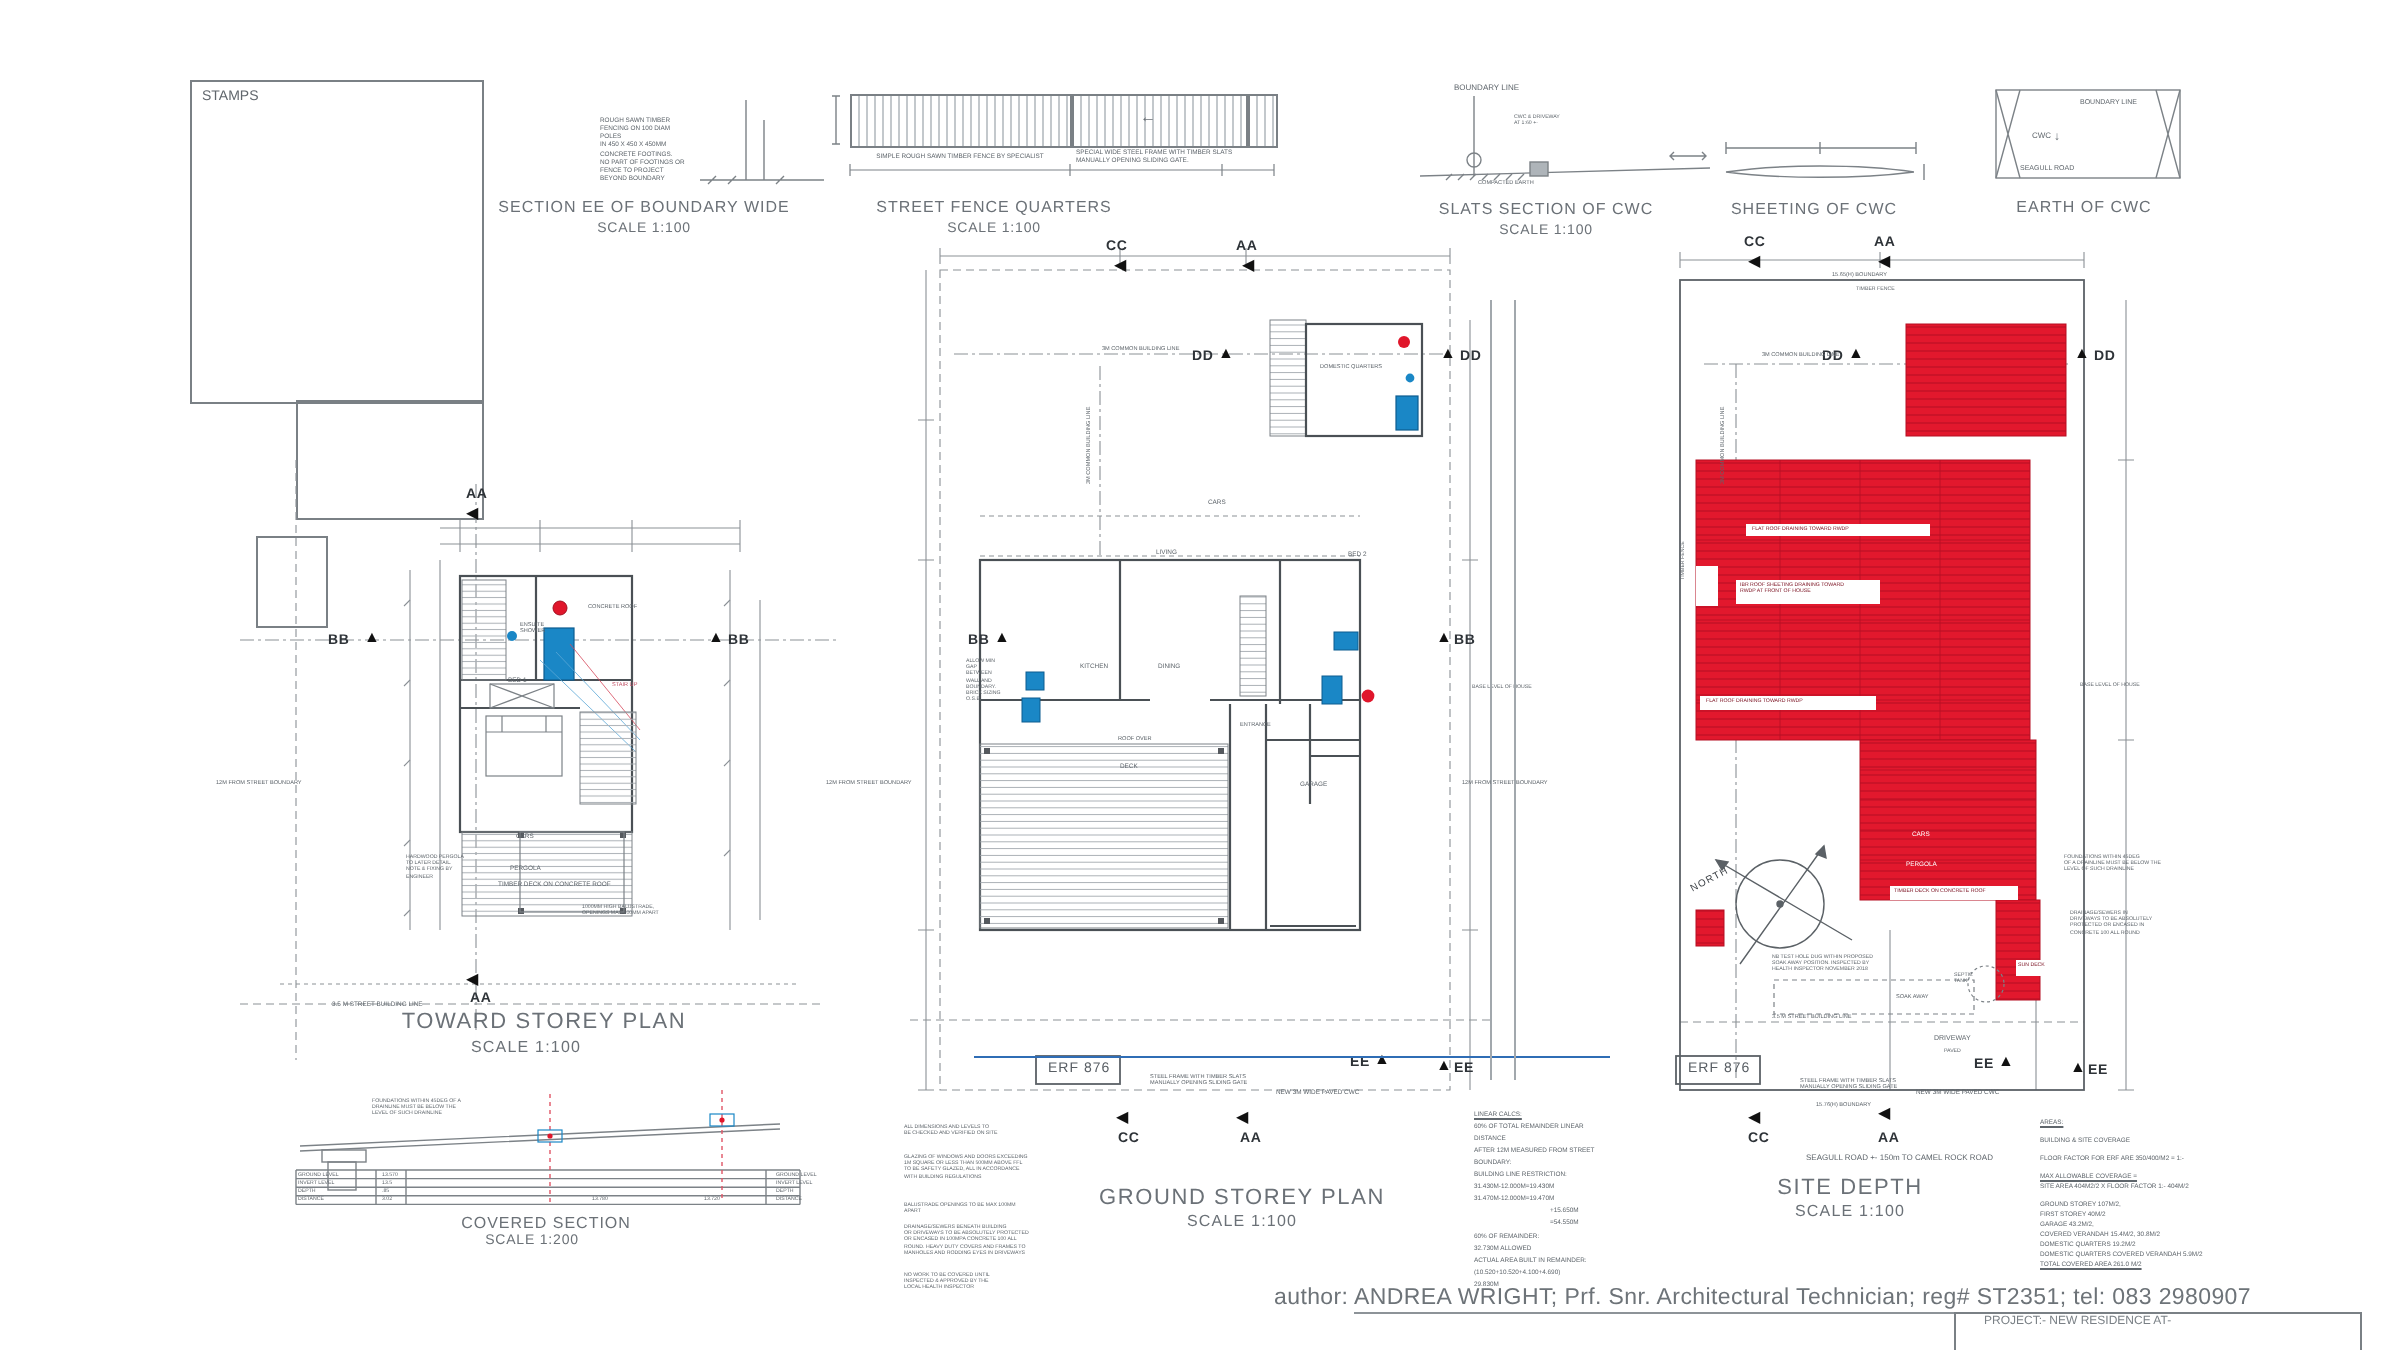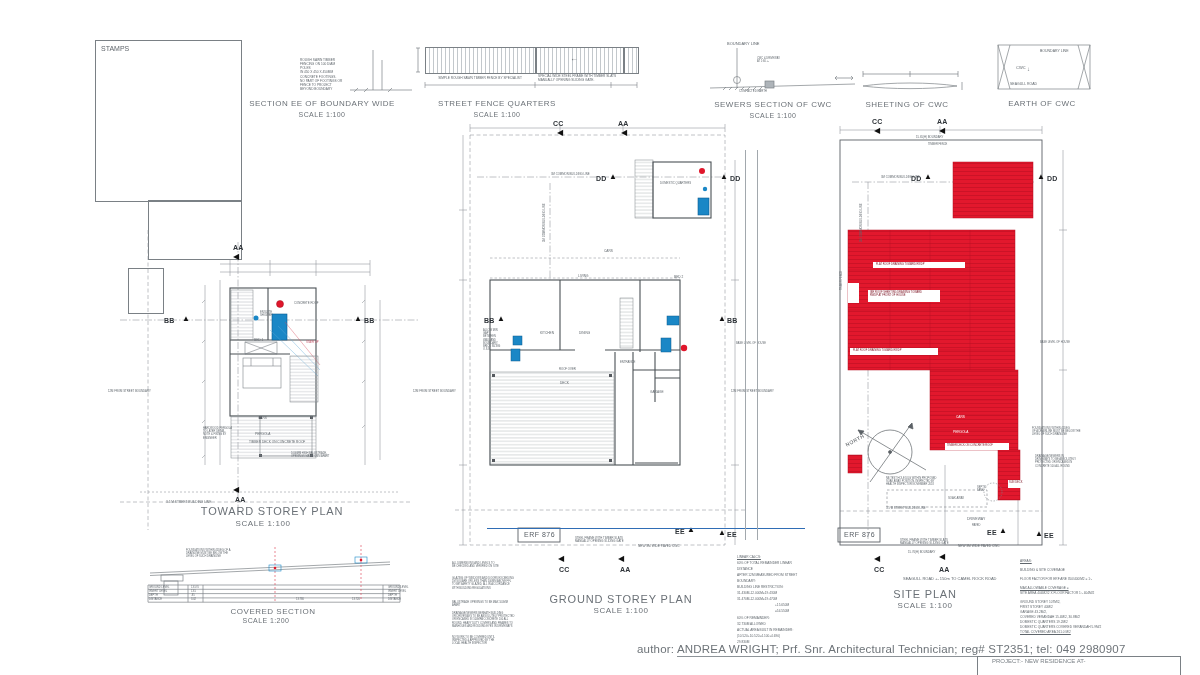--- a/index.html
+++ b/index.html
@@ -76,21 +76,21 @@
     <g stroke="#7c8287" stroke-width="0.7" fill="none">
       <path d="M32,8 V48"></path>
       <circle cx="32" cy="40" r="3.5"></circle>
       <path d="M5,48 L150,44"></path>
       <path d="M18,50 l3,-3 M24,50 l3,-3 M30,50 l3,-3 M36,50 l3,-3 M42,50 l3,-3 M48,50 l3,-3 M54,50 l3,-3"></path>
       <rect x="60" y="41" width="9" height="7" fill="#aeb4b9" stroke="#7c8287"></rect>
       <path d="M130,38 h18 M132,36 l-2,2 2,2 M146,36 l2,2 -2,2"></path>
     </g>
   </svg>
   <div class="t t28" style="left:739px;top:90px;">COMPACTED EARTH</div>
-  <div class="t dtitle ctr" style="left:773px;top:100px;">SEWERS SECTION OF CWC</div>
+  <div class="t dtitle ctr" style="left:773px;top:100px;">SLATS SECTION OF CWC</div>
   <div class="t dscale ctr" style="left:773px;top:112px;">SCALE 1:100</div>
 
   <svg style="left:860px;top:60px;" width="105" height="35" viewBox="0 0 105 35">
     <g stroke="#7c8287" stroke-width="0.7" fill="none">
       <path d="M3,14 H98 M3,11 V17 M50,11 V17 M98,11 V17"></path>
       <path d="M3,26 C30,22 70,22 97,26 M3,26 C30,29.5 70,29.5 97,26"></path>
       <path d="M102,22 V30"></path>
     </g>
   </svg>
   <div class="t dtitle ctr" style="left:907px;top:100px;">SHEETING OF CWC</div>
@@ -394,21 +394,21 @@
   <div class="t mk" style="left:1044px;top:532px;">EE</div>
   <div class="t t28 pre" style="left:900px;top:539px;">STEEL FRAME WITH TIMBER SLATS
 MANUALLY OPENING SLIDING GATE</div>
   <div class="t t32" style="left:958px;top:545px;">NEW 3M WIDE PAVED CWC</div>
   <div class="t t28" style="left:908px;top:551px;">15.76(H) BOUNDARY</div>
   <div class="t tri" style="left:874px;top:555px;">◀</div>
   <div class="t mk" style="left:874px;top:566px;">CC</div>
   <div class="t tri" style="left:939px;top:553px;">◀</div>
   <div class="t mk" style="left:939px;top:566px;">AA</div>
   <div class="t t4" style="left:903px;top:577px;">SEAGULL ROAD  +-  150m  TO CAMEL ROCK ROAD</div>
-  <div class="t title ctr" style="left:925px;top:588px;">SITE PLAN</div>
+  <div class="t title ctr" style="left:925px;top:588px;">SITE DEPTH</div>
   <div class="t stitle ctr" style="left:925px;top:601px;">SCALE 1:100</div>
   <div class="t t26 pre" style="left:1032px;top:427px;">FOUNDATIONS WITHIN 45DEG
 OF A DRAINLINE MUST BE BELOW THE
 LEVEL OF SUCH DRAINLINE</div>
   <div class="t t26 pre" style="left:1035px;top:455px;">DRAINAGE/SEWERS IN
 DRIVEWAYS TO BE ABSOLUTELY
 PROTECTED OR ENCASED IN
 CONCRETE 100 ALL ROUND</div>
   <div class="t t26" style="left:1040px;top:341px;">BASE LEVEL OF HOUSE</div>
   <div class="t t28" style="left:731px;top:390px;">12M FROM STREET BOUNDARY</div>
@@ -454,18 +454,18 @@
   <div class="t t32" style="left:1020px;top:601px;">GROUND STOREY 107M/2,</div>
   <div class="t t32" style="left:1020px;top:606px;">FIRST STOREY 40M/2</div>
   <div class="t t32" style="left:1020px;top:611px;">GARAGE 43.2M/2,</div>
   <div class="t t32" style="left:1020px;top:616px;">COVERED VERANDAH 15.4M/2, 30.8M/2</div>
   <div class="t t32" style="left:1020px;top:621px;">DOMESTIC QUARTERS 19.2M/2</div>
   <div class="t t32" style="left:1020px;top:626px;">DOMESTIC QUARTERS COVERED VERANDAH 5.9M/2</div>
   <div class="t t32" style="left:1020px;top:631px;text-decoration:underline;">TOTAL COVERED AREA        261.0 M/2</div>
 
   <div class="t author" style="left:637px;top:643px;">
     <span>author:</span>
-    <u>ANDREA WRIGHT; Prf. Snr. Architectural Technician; reg# ST2351; tel: 049 2980907</u>
+    <u>ANDREA WRIGHT; Prf. Snr. Architectural Technician; reg# ST2351; tel: 083 2980907</u>
   </div>
   <div class="box" style="left:977px;top:656px;width:202px;height:19px;border-bottom:none;"></div>
   <div class="t" style="left:992px;top:658px;font-size:6px;color:#7a8086;">PROJECT:-  NEW RESIDENCE AT-</div>
 
 </div>
 
 </body></html>

